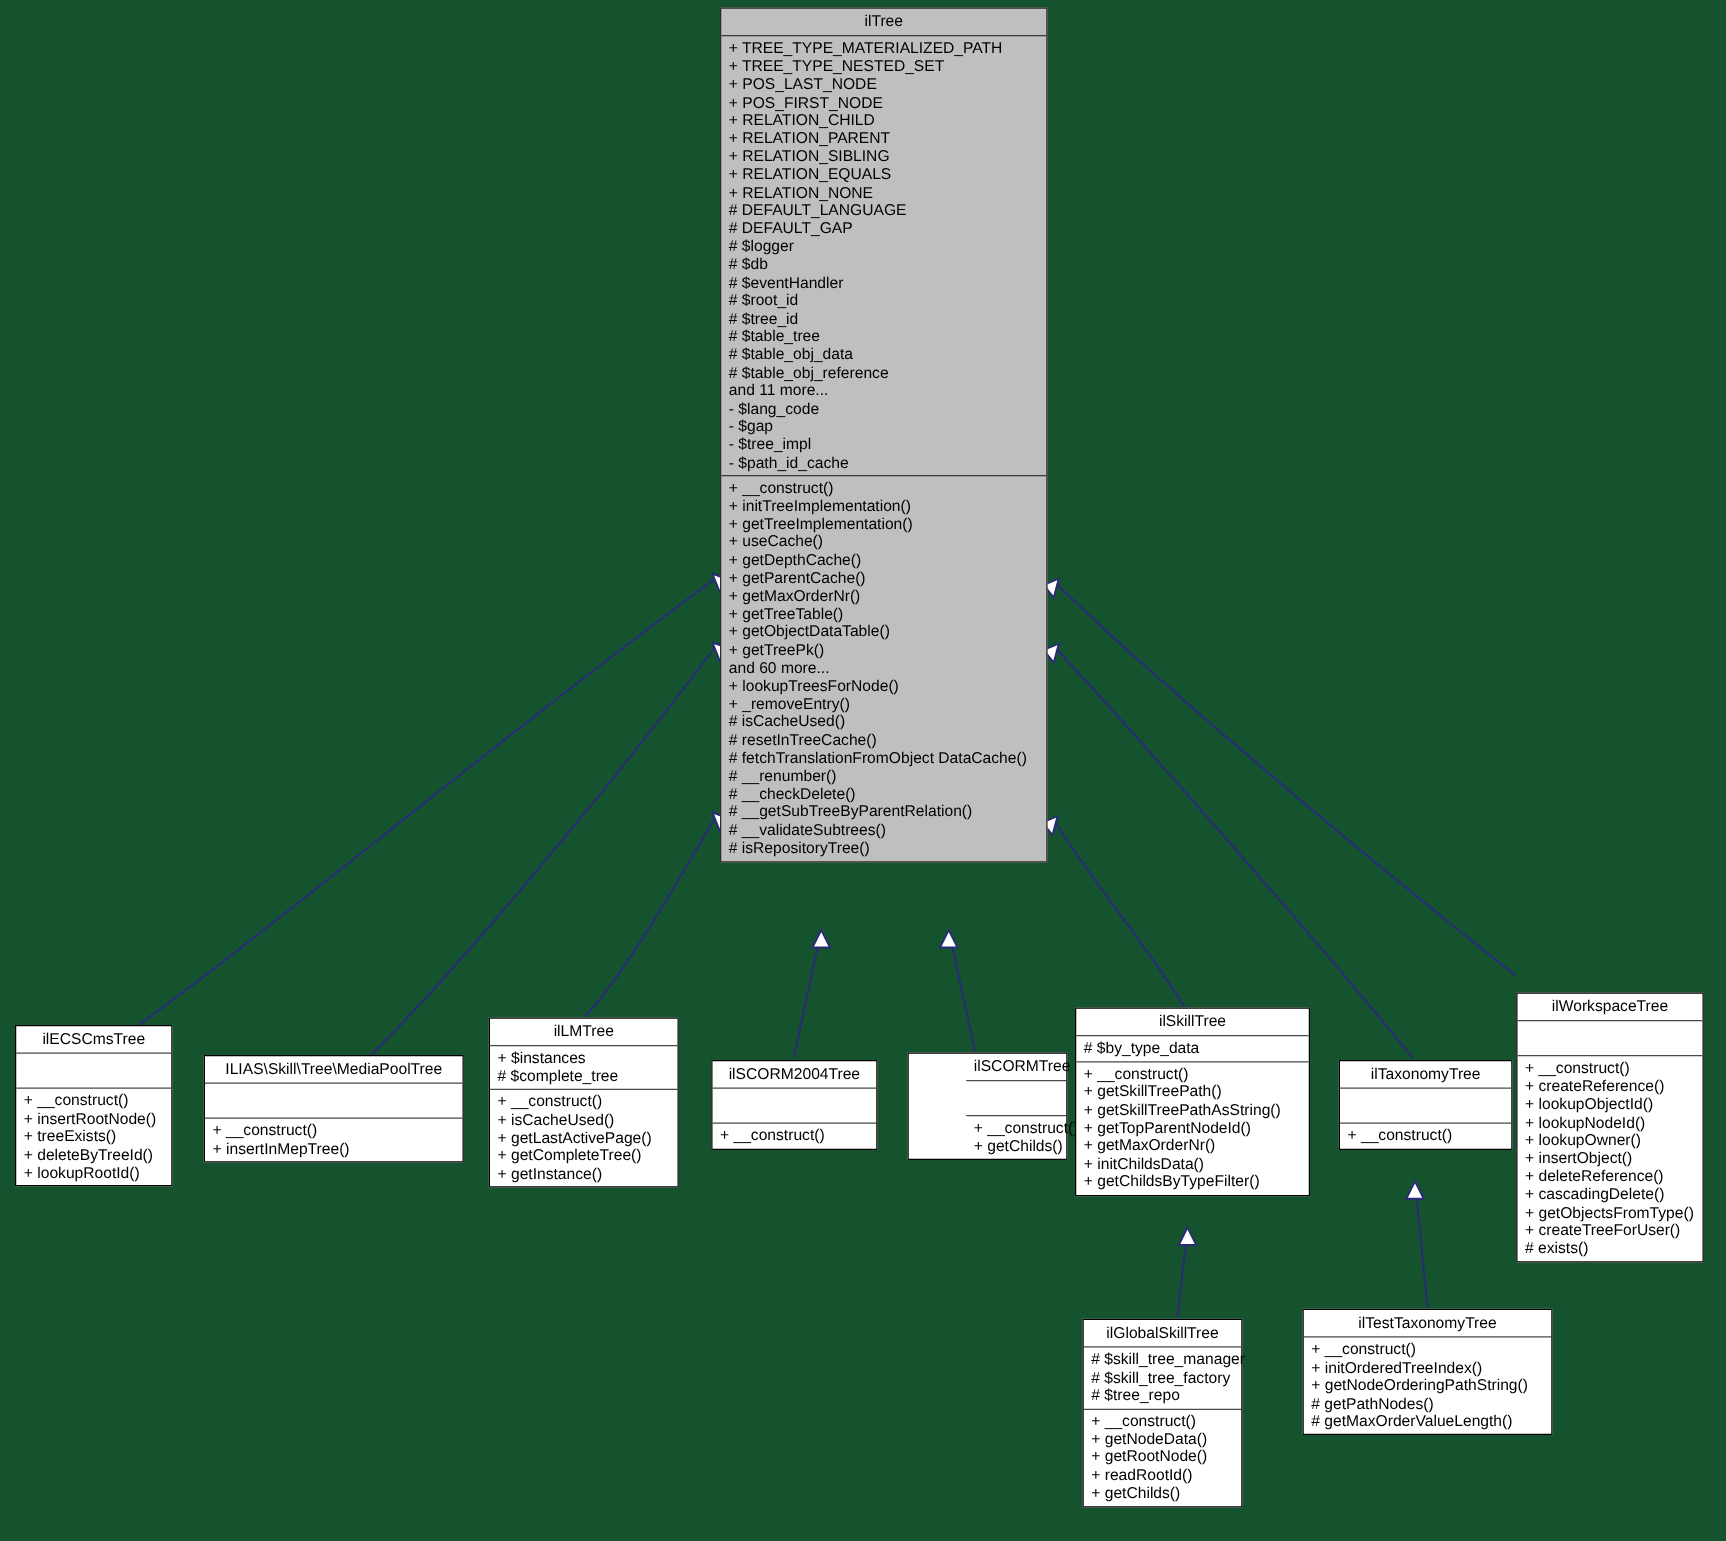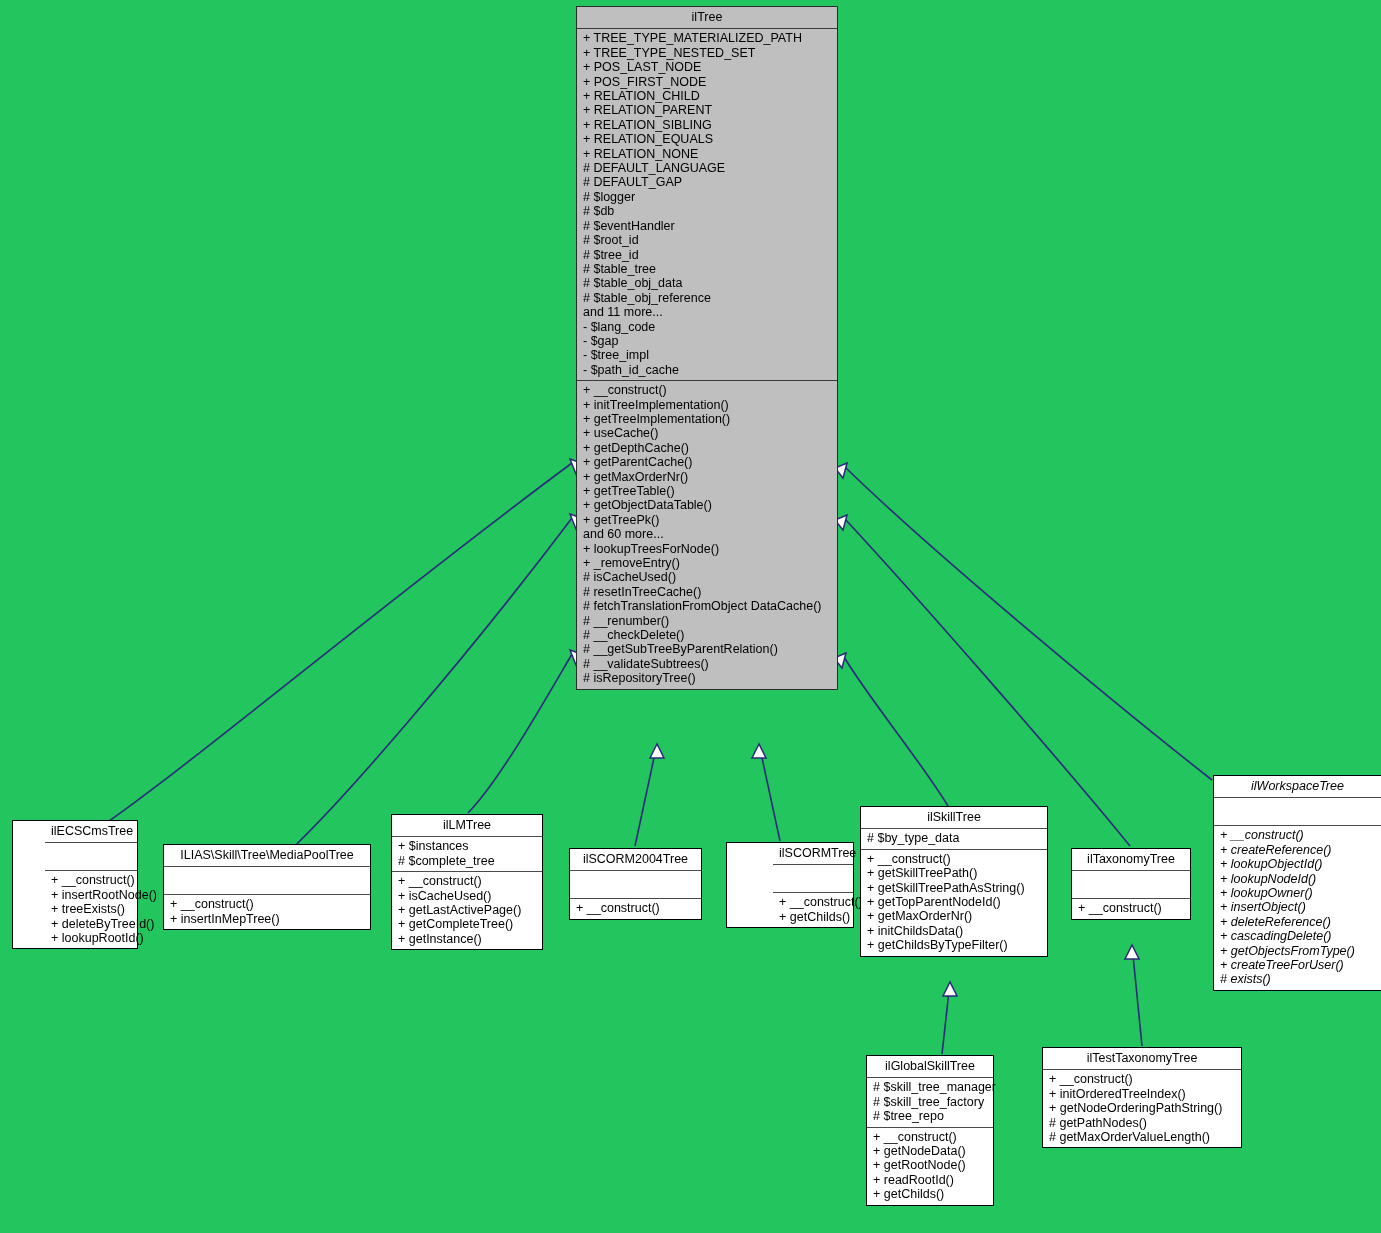--- a/index.html
+++ b/index.html
@@ -8,21 +8,21 @@
     background: #ffffff;
   }
   body {
     font-family: "Liberation Sans", sans-serif;
     -webkit-font-smoothing: antialiased;
   }
   #diagram {
     position: relative;
     width: 1381px;
     height: 1233px;
-    background: #22c55e;
+    background: #14532d;
     overflow: hidden;
   }
   #edges {
     position: absolute;
     left: 0;
     top: 0;
     width: 1381px;
     height: 1233px;
     pointer-events: none;
   }
@@ -160,21 +160,21 @@
       <div class="n-line"># resetInTreeCache()</div>
       <div class="n-line wrap"># fetchTranslationFromObject DataCache()</div>
       <div class="n-line"># __renumber()</div>
       <div class="n-line"># __checkDelete()</div>
       <div class="n-line"># __getSubTreeByParentRelation()</div>
       <div class="n-line"># __validateSubtrees()</div>
       <div class="n-line"># isRepositoryTree()</div>
     </div>
   </div>
 
-  <div class="node" style="left:12px; top:820px; width:126px;padding-left:32px;">
+  <div class="node" style="left:12px; top:820px; width:126px;">
     <div class="n-title">ilECSCmsTree</div>
     <div class="n-attrs empty-compartment"></div>
     <div class="n-ops">
       <div class="n-line">+ __construct()</div>
       <div class="n-line">+ insertRootNode()</div>
       <div class="n-line">+ treeExists()</div>
       <div class="n-line">+ deleteByTreeId()</div>
       <div class="n-line">+ lookupRootId()</div>
     </div>
   </div>
@@ -229,29 +229,29 @@
       <div class="n-line">+ __construct()</div>
       <div class="n-line">+ getSkillTreePath()</div>
       <div class="n-line">+ getSkillTreePathAsString()</div>
       <div class="n-line">+ getTopParentNodeId()</div>
       <div class="n-line">+ getMaxOrderNr()</div>
       <div class="n-line">+ initChildsData()</div>
       <div class="n-line">+ getChildsByTypeFilter()</div>
     </div>
   </div>
 
-  <div class="node" style="left:1071px; top:848px; width:120px;">
+  <div class="node" style="left:1071px; top:848px; width:139px;">
     <div class="n-title">ilTaxonomyTree</div>
     <div class="n-attrs empty-compartment"></div>
     <div class="n-ops">
       <div class="n-line">+ __construct()</div>
     </div>
   </div>
 
-  <div class="node" style="left:1213px; top:775px; width:169px;font-style:italic;">
+  <div class="node" style="left:1213px; top:794px; width:150px;">
     <div class="n-title">ilWorkspaceTree</div>
     <div class="n-attrs empty-compartment"></div>
     <div class="n-ops">
       <div class="n-line">+ __construct()</div>
       <div class="n-line">+ createReference()</div>
       <div class="n-line">+ lookupObjectId()</div>
       <div class="n-line">+ lookupNodeId()</div>
       <div class="n-line">+ lookupOwner()</div>
       <div class="n-line">+ insertObject()</div>
       <div class="n-line">+ deleteReference()</div>

